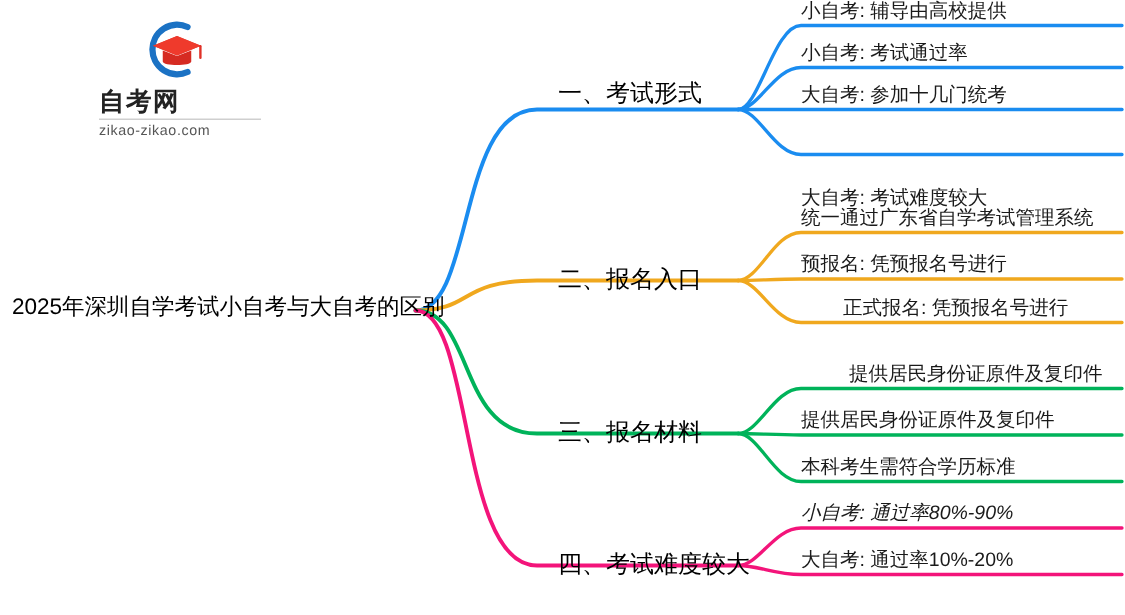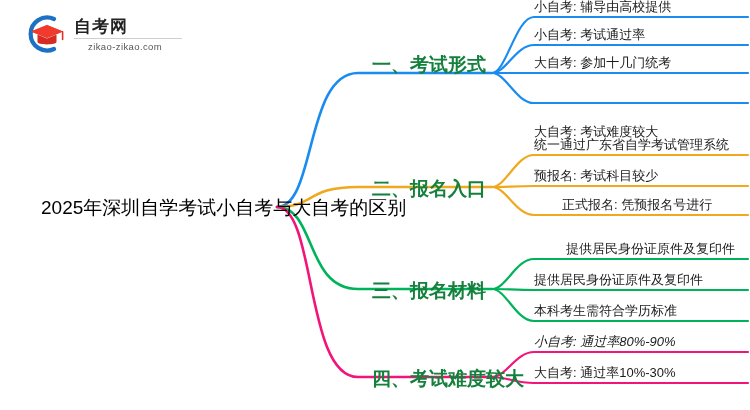--- a/index.html
+++ b/index.html
@@ -7,38 +7,38 @@
   body{
     width:750px;height:410px;
     background:#ffffff;
     font-family:"Liberation Sans","DejaVu Sans",sans-serif;
     overflow:hidden;
     position:relative;
   }
   #stage{position:absolute;left:0;top:0;width:750px;height:410px;}
 
   
-  .logo{position:absolute;left:24px;top:12px;width:160px;height:44px;display:flex;align-items:center;}
+  .logo{position:absolute;left:38px;top:12px;width:160px;height:44px;display:flex;align-items:center;flex-direction:column;}
   .logo-mark{position:relative;width:46px;height:42px;flex:0 0 46px;}
   .logo-text{margin-left:4px;display:flex;flex-direction:column;justify-content:center;height:42px;}
   .logo-cn{font-size:17px;font-weight:700;color:#222;letter-spacing:1px;line-height:19px;}
   .logo-rule{height:1px;background:#cfcfcf;margin:2px 0 2px 0;width:108px;}
-  .logo-url{font-size:9.5px;color:#555;letter-spacing:.4px;line-height:11px;margin-left:14px;}
+  .logo-url{font-size:9.5px;color:#555;letter-spacing:.4px;line-height:11px;}
 
   
   svg.links{position:absolute;left:0;top:0;width:750px;height:410px;overflow:visible;}
   svg.links path{fill:none;stroke-linecap:round;}
 
   
   .node{position:absolute;white-space:nowrap;color:#1a1a1a;}
   .root{
-    font-size:19px;font-weight:400;color:#000;
-    left:8px;top:195px;letter-spacing:0px;margin-left:33px;
+    font-size:15px;font-weight:400;color:#000;
+    left:8px;top:195px;letter-spacing:0px;
   }
-  .branch{font-size:19px;font-weight:700;color:#15803d;}
+  .branch{font-size:16px;font-weight:400;color:#000000;}
   .leaf{font-size:13px;font-weight:400;color:#1a1a1a;}
 </style>
 </head>
 <body>
 
 <div id="stage">
 
   <div class="logo">
     <div class="logo-mark">
       <svg width="46" height="42" viewBox="0 0 46 42">
@@ -103,24 +103,24 @@
 
   <div class="node root">2025年深圳自学考试小自考与大自考的区别</div>
   <div id="node-layer">
       <div class="node branch" style="left: 372px; top: 52px;">一、考试形式</div>
       <div class="node leaf" style="left: 534px; top: -2px;">小自考: 辅导由高校提供</div>
       <div class="node leaf" style="left: 534px; top: 26px;">小自考: 考试通过率</div>
       <div class="node leaf" style="left: 534px; top: 54px;">大自考: 参加十几门统考</div>
       <div class="node leaf" style="left: 534px; top: 84px; margin-top: 39px;">大自考: 考试难度较大</div>
       <div class="node branch" style="left: 372px; top: 176px;">二、报名入口</div>
       <div class="node leaf" style="left: 534px; top: 136px;">统一通过广东省自学考试管理系统</div>
-      <div class="node leaf" style="left: 534px; top: 167px;">预报名: 考试科目较少</div>
+      <div class="node leaf" style="left: 534px; top: 167px;">预报名: 凭预报名号进行</div>
       <div class="node leaf" style="left: 534px; top: 196px; margin-left: 28px;">正式报名: 凭预报名号进行</div>
       <div class="node branch" style="left: 372px; top: 278px;">三、报名材料</div>
       <div class="node leaf" style="left: 566px; top: 240px;">提供居民身份证原件及复印件</div>
       <div class="node leaf" style="left: 534px; top: 271px;">提供居民身份证原件及复印件</div>
       <div class="node leaf" style="left: 534px; top: 302px; font-family: Liberation Mono, monospace;">本科考生需符合学历标准</div>
       <div class="node branch" style="left: 372px; top: 366px;">四、考试难度较大</div>
       <div class="node leaf" style="left: 534px; top: 333px; font-style: italic;">小自考: 通过率80%-90%</div>
-      <div class="node leaf" style="left: 534px; top: 364px;">大自考: 通过率10%-30%</div>
+      <div class="node leaf" style="left: 534px; top: 364px;">大自考: 通过率10%-20%</div>
     </div>
 
 </div>
 
 </body></html>

